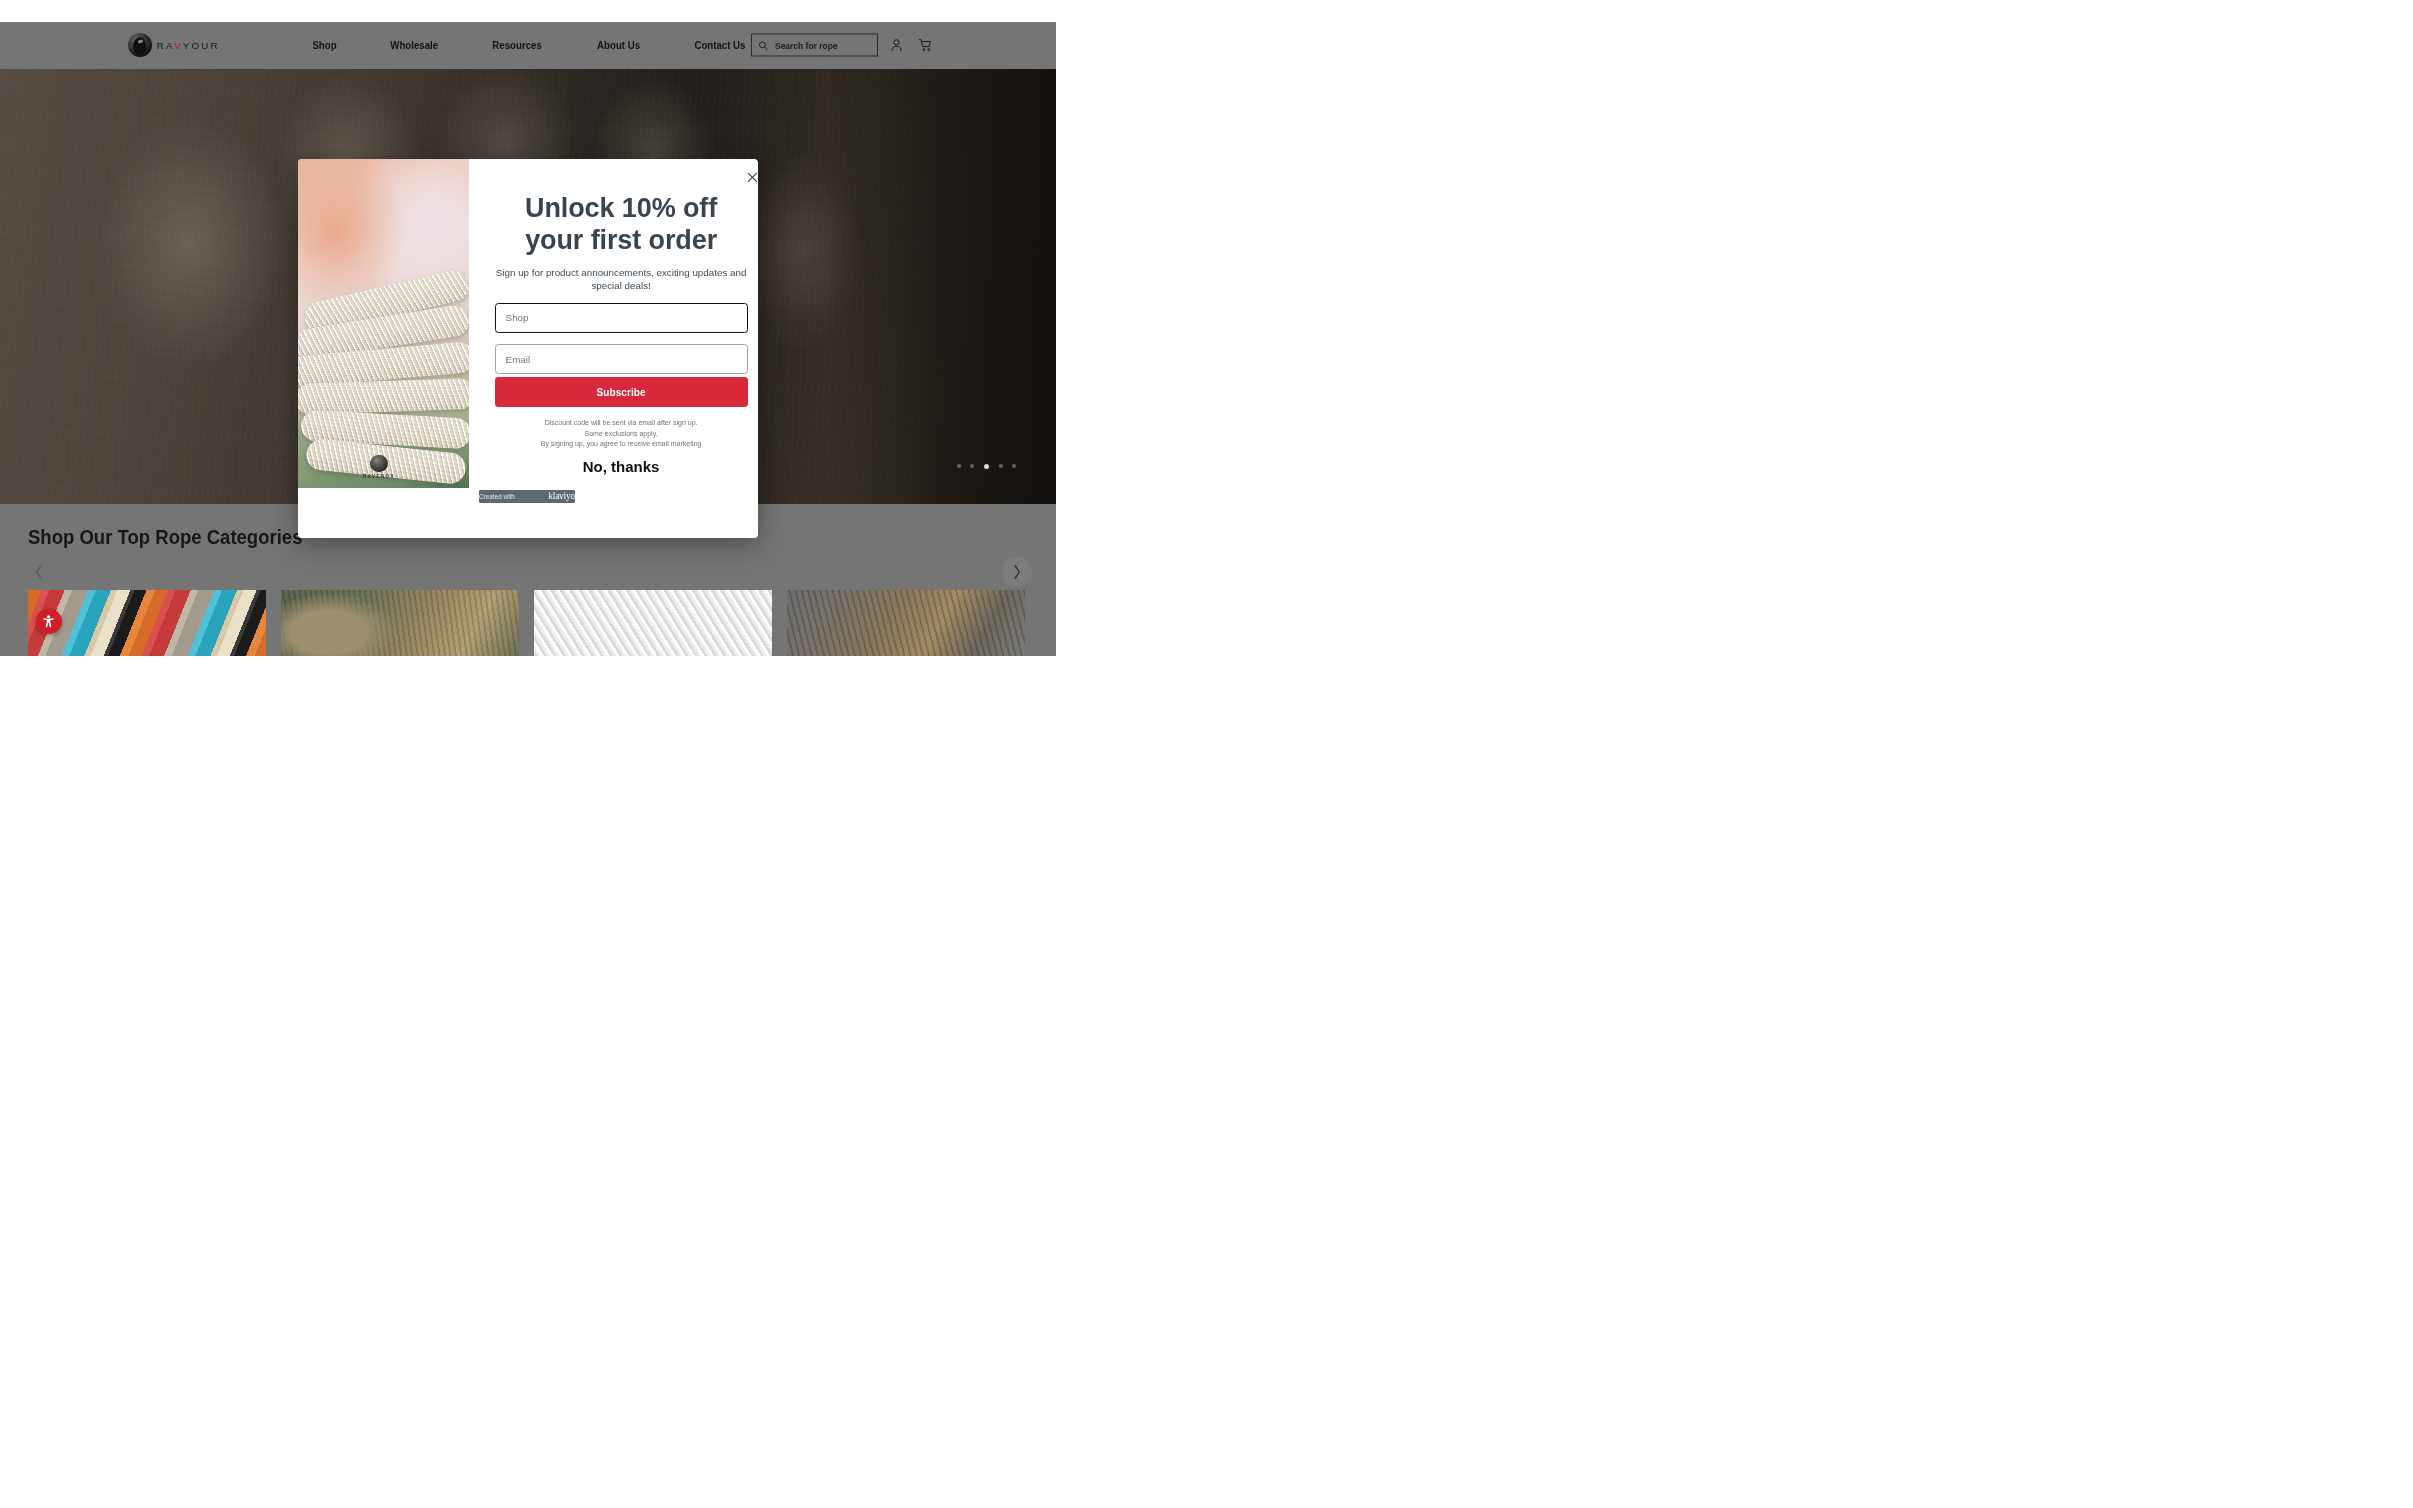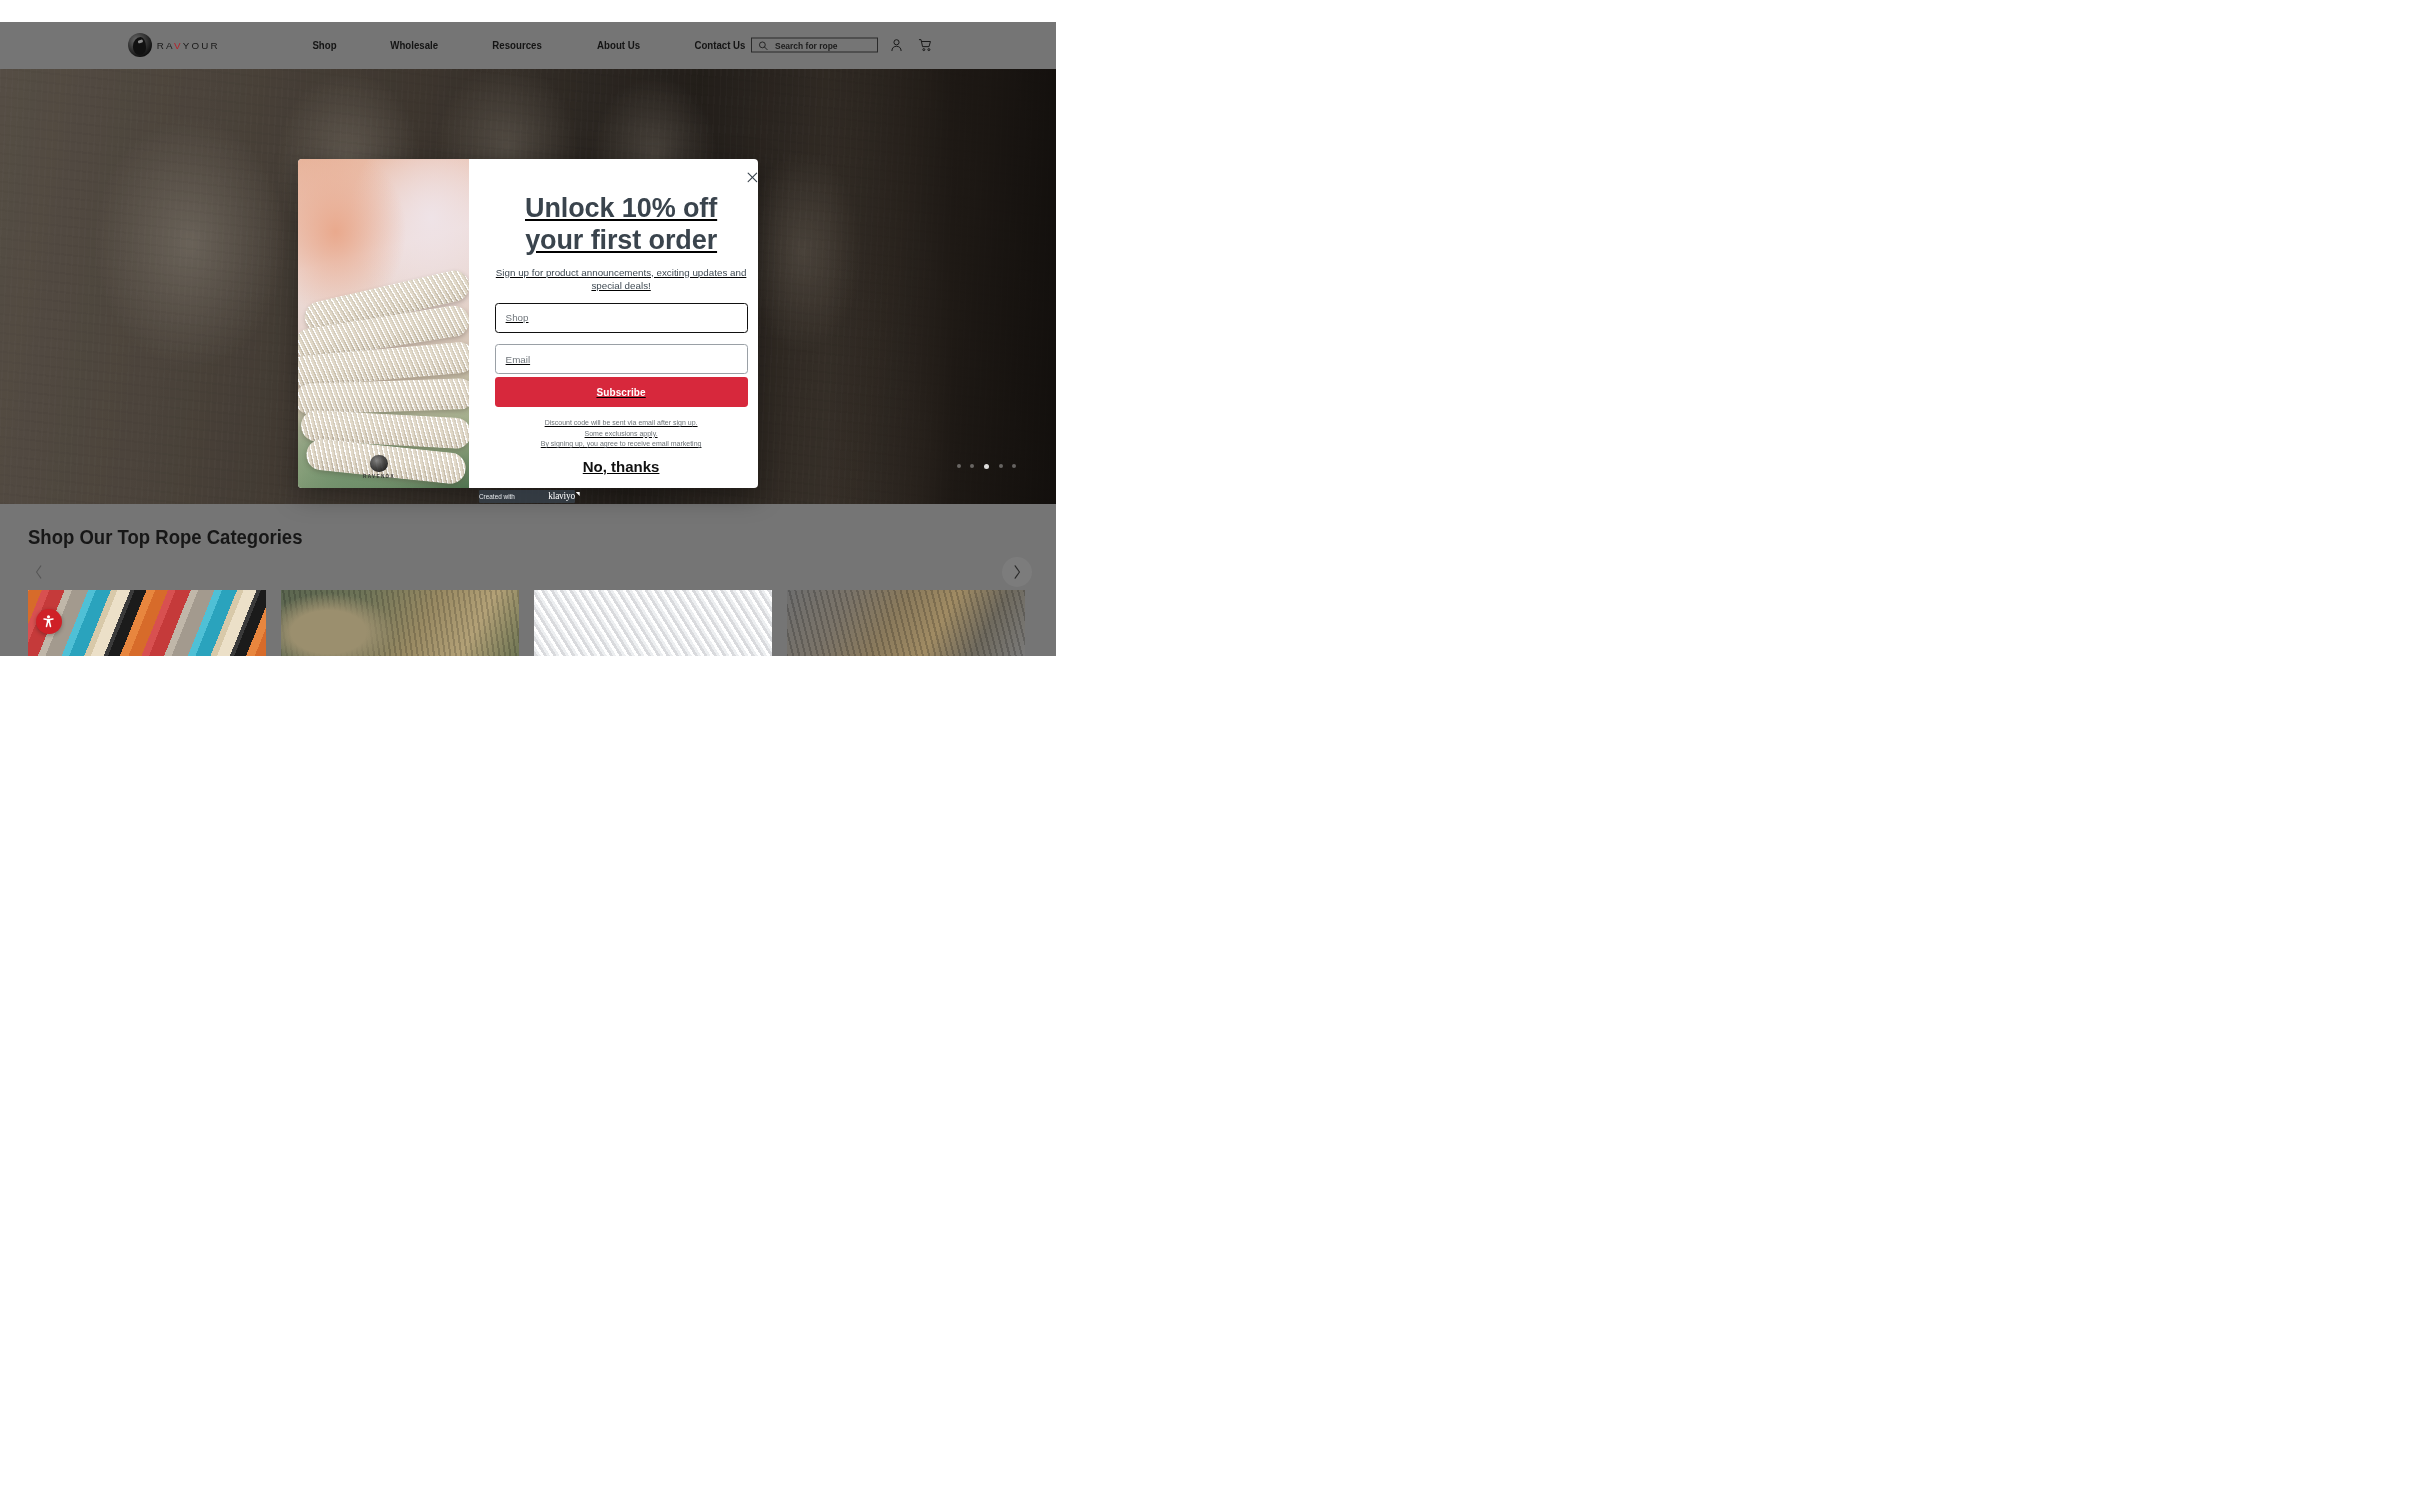--- a/index.html
+++ b/index.html
@@ -69,21 +69,21 @@
   .navitem {
     font-family: "Liberation Sans Narrow", "Liberation Sans", sans-serif;
     font-weight: bold; font-size: 10.4px; color: #141414;
     padding: 0 21.5px; white-space: nowrap;
     transform: scaleX(0.93);
     cursor: pointer;
   }
 
   .searchbox {
     position: absolute; right: 178px; top: 50%; transform: translateY(-50%);
-    width: 127px; height: 15px;
+    width: 127px; height: 23px;
     border: 0.7px solid #2a2a2a;
     display: flex; align-items: center; gap: 4.7px; padding: 0 6px;
     background: transparent;
   }
   .search-ph {
     font-family: "Liberation Sans Narrow", "Liberation Sans", sans-serif;
     font-weight: bold; font-size: 9px; color: #1c1c1c;
     transform: scaleX(0.94);
   }
   .hicon {
@@ -126,25 +126,24 @@
     position: absolute; right: 40px; bottom: 35px;
     display: flex; gap: 9.4px; align-items: center;
   }
   .hdot { width: 4px; height: 4px; border-radius: 50%; background: rgba(255,255,255,.34); cursor: pointer; }
   .hdot.on { background: rgba(255,255,255,.85); width: 5.4px; height: 5.4px; }
 
   
   .overlay { position: absolute; inset: 0; background: rgba(0,0,0,.0); }
   .modal {
     position: absolute; left: 298px; top: 159px;
-    width: 460px; height: 329px;
+    width: 460px; height: 379px;
     background: #ffffff; border-radius: 4px;
     display: flex; overflow: hidden;
     box-shadow: 0 6.7px 27px rgba(0,0,0,.35);
-    text-decoration: underline;
   }
   .modal-img {
     width: 171px; height: 329px; flex: none; position: relative; overflow: hidden;
     background:
       radial-gradient(ellipse 101px 121px at 22% 22%, #e9a98d 0%, rgba(233,169,141,0) 70%),
       radial-gradient(ellipse 114px 135px at 78% 18%, #efe3e7 0%, rgba(239,227,231,0) 72%),
       radial-gradient(ellipse 135px 101px at 30% 92%, #6d8f6a 0%, rgba(109,143,106,0) 72%),
       linear-gradient(165deg, #e8b49b 0%, #eedcd8 30%, #e7d5cf 48%, #cfc0ae 66%, #9bab86 84%, #4f7350 100%);
   }
   .rope-knot {

